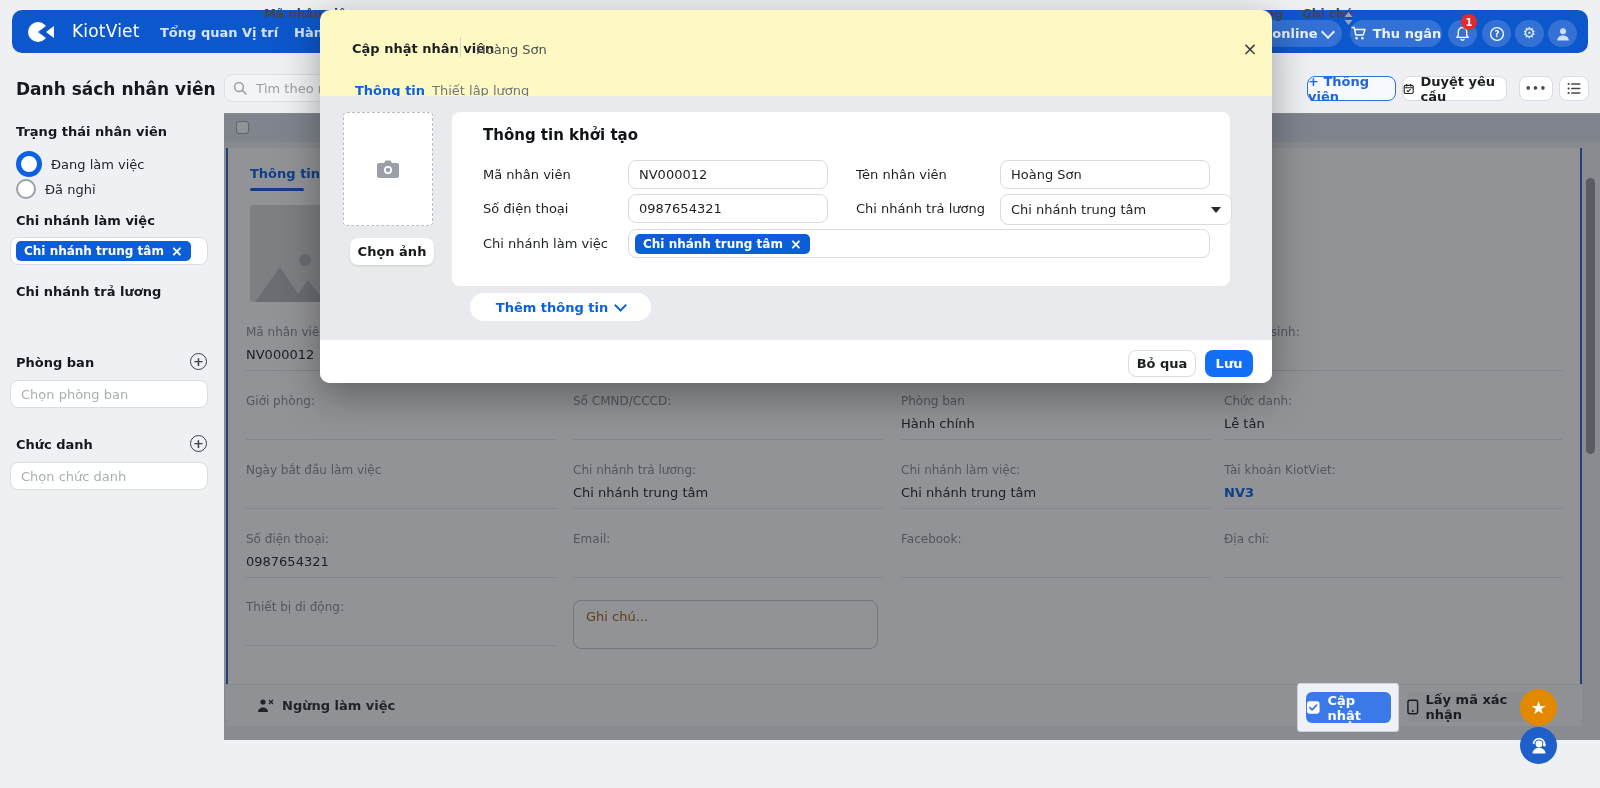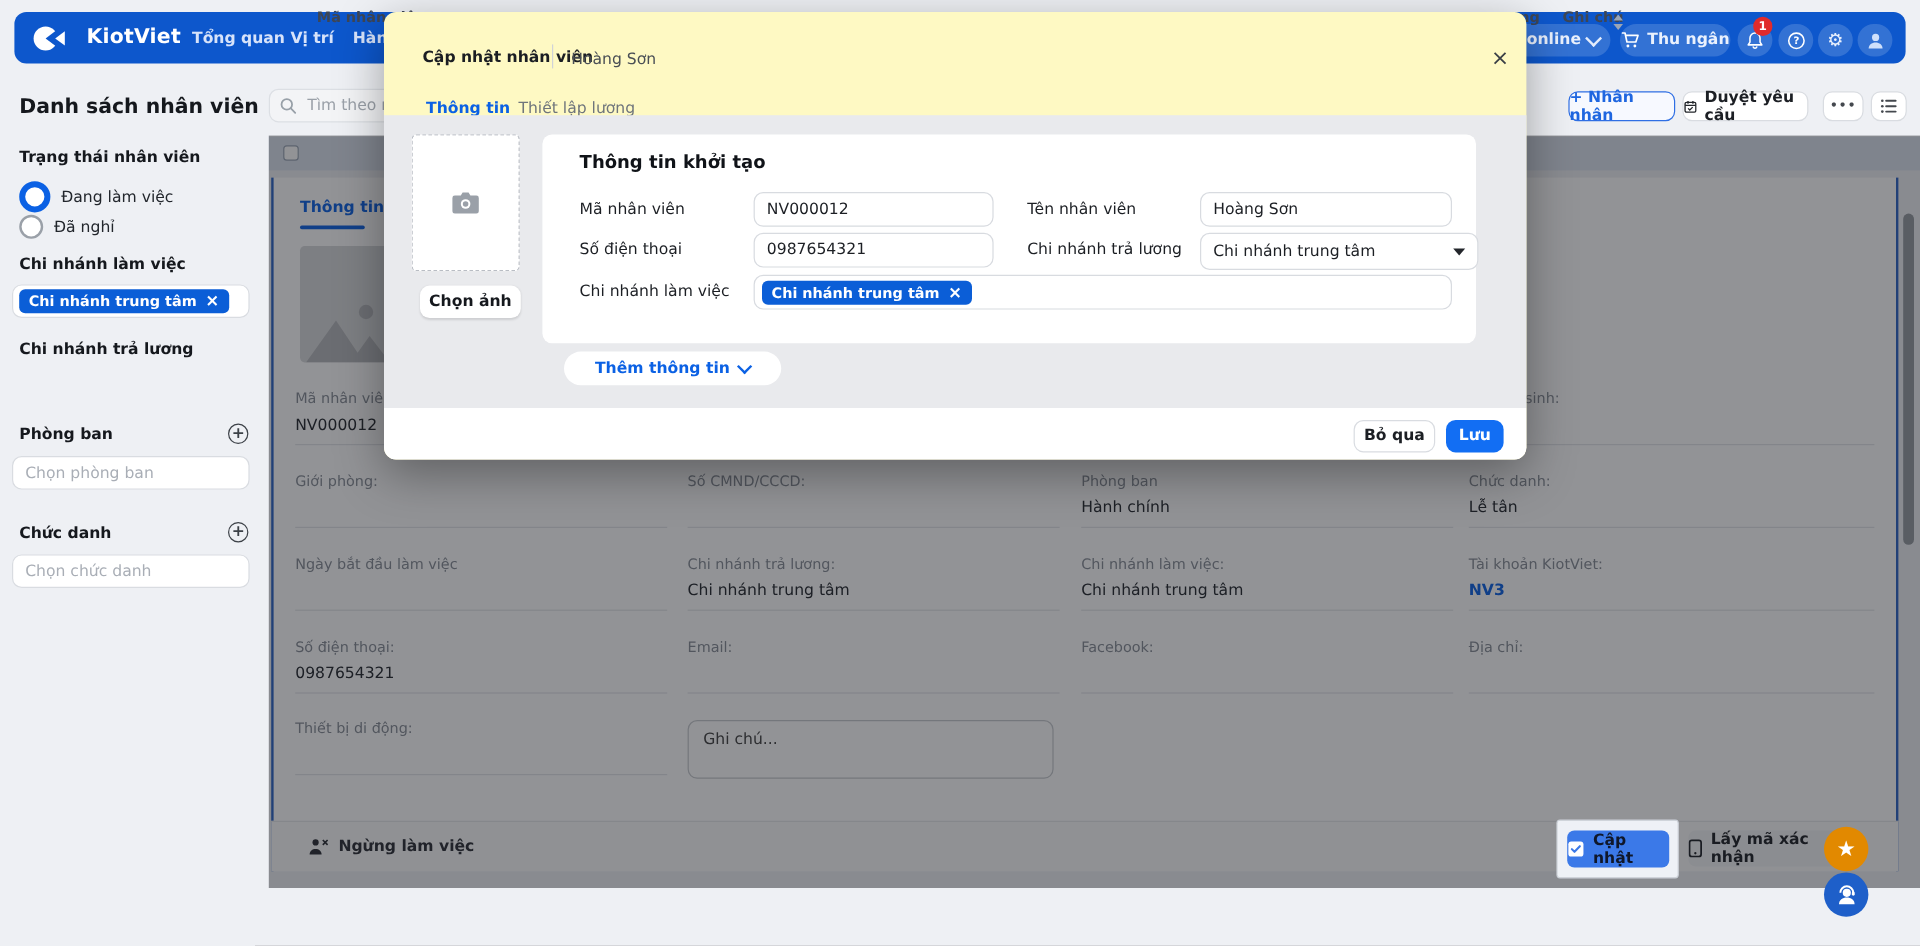--- a/index.html
+++ b/index.html
@@ -1,21 +1,21 @@
 <!DOCTYPE html>
 <html><head>
 <meta charset="utf-8">
 <style>
   html,body{margin:0;padding:0;}
   body{font-family:"DejaVu Sans","Liberation Sans",sans-serif;background:#eef0f4;}
   #stage{position:relative;width:1600px;height:788px;overflow:hidden;background:#eef0f4;}
   .abs{position:absolute;box-sizing:border-box;}
   
   .navbar{left:12px;top:10px;width:1576px;height:43px;background:#0d57cc;border-radius:10px;}
-  .brand{left:60px;top:11px;color:#fff;font-size:17px;font-weight:bold;letter-spacing:.2px;}
+  .brand{left:60px;top:11px;color:#fff;font-size:17px;font-weight:normal;letter-spacing:.2px;}
   .navitem{top:15px;color:#d7e3fa;font-size:13px;font-weight:bold;}
   .navpill{top:20px;height:27px;background:rgba(255,255,255,.16);border-radius:14px;color:#eaf1fd;
            display:flex;align-items:center;justify-content:center;font-size:13px;font-weight:bold;gap:6px;}
   .badge{left:1461px;top:14px;width:16px;height:16px;background:#e02b2b;border-radius:50%;
          color:#fff;font-size:10px;font-weight:bold;display:flex;align-items:center;justify-content:center;z-index:3;}
   .chev{width:8px;height:8px;border-right:2px solid #e3ecfb;border-bottom:2px solid #e3ecfb;
         transform:rotate(45deg);margin-top:-4px;}
   
   .pagetitle{left:16px;top:79px;font-size:17px;font-weight:bold;color:#15181d;}
   .search{left:224px;top:74px;width:322px;height:28px;background:#f3f4f6;border:1px solid #dcdfe4;
@@ -47,30 +47,30 @@
   .dtab{left:250px;top:166px;font-size:13px;font-weight:bold;color:#0b61e4;}
   .dtabline{left:250px;top:188px;width:54px;height:3px;background:#0b61e4;border-radius:2px;}
   .photoph{left:250px;top:205px;width:75px;height:97px;background:#d8d9db;border-radius:4px;
            display:flex;align-items:flex-end;justify-content:center;overflow:hidden;}
   .dlabel{font-size:12px;color:#878d96;white-space:nowrap;}
   .dvalue{font-size:13px;color:#22262c;margin-top:8px;white-space:nowrap;}
   .dvalue.link{color:#0b61e4;font-weight:bold;}
   .drule{height:1px;background:#e3e5e8;margin-top:auto;}
   .dcell{display:flex;flex-direction:column;height:46px;}
   .notebox{left:573px;top:600px;width:305px;height:49px;border:1px solid #c7cace;border-radius:8px;
-           font-size:13px;color:#404040;padding:8px 12px;}
+           font-size:13px;color:#a16207;padding:8px 12px;}
   .botbar{left:226px;top:684px;width:1356px;height:42px;background:#fbfbfc;border-top:1px solid #e7e8ea;}
   .getcode{left:1407px;top:692px;width:137px;height:30px;background:#f2f3f5;border-radius:6px;
            display:flex;align-items:center;justify-content:center;gap:7px;font-size:13px;font-weight:bold;color:#1c1f24;}
   .scrollthumb{left:1586px;top:178px;width:9px;height:276px;background:#595d63;border-radius:5px;z-index:25;}
   .dim{left:224px;top:113px;width:1376px;height:627px;background:rgba(23,26,31,.47);z-index:20;}
   
   .hl{left:1297px;top:683px;width:102px;height:49px;background:#eef1f6;border:1px solid #cdd2d9;border-radius:3px;z-index:30;}
   .updbtn{left:1306px;top:692px;width:85px;height:31px;background:#3b79e8;border-radius:6px;z-index:31;
-          display:flex;align-items:center;justify-content:center;gap:7px;color:#0f172a;font-size:13px;font-weight:bold;}
+          display:flex;align-items:center;justify-content:center;gap:7px;color:#ffffff;font-size:13px;font-weight:bold;}
   .fab{width:37px;height:37px;border-radius:50%;z-index:40;display:flex;align-items:center;justify-content:center;}
   
   .modal{left:320px;top:10px;width:952px;height:373px;background:#fef9c3;border-radius:10px;z-index:50;
          box-shadow:0 12px 40px rgba(0,0,0,.35);}
   .mtitle{left:32px;top:31px;font-size:13px;font-weight:bold;color:#1b1e23;}
   .msep{left:140px;top:27px;width:1px;height:20px;background:#d0d3d8;}
   .msub{left:156px;top:32px;font-size:13px;color:#4a4f55;}
   .mclose{left:918px;top:27px;width:24px;height:24px;font-size:18px;color:#3a3f45;text-align:center;line-height:24px;cursor:pointer;}
   .mtab{top:73px;font-size:13px;font-weight:bold;}
   .mtab.on{color:#0b61e4;}
@@ -154,21 +154,21 @@
   </div>
 
   <div class="abs pagetitle">Danh sách nhân viên</div>
   <div class="abs search">
     <svg width="14" height="14" viewBox="0 0 14 14">
       <circle cx="6" cy="6" r="4.4" fill="none" stroke="#98a0a8" stroke-width="1.5"></circle>
       <path d="M9.4 9.4 L13 13" stroke="#98a0a8" stroke-width="1.5" stroke-linecap="round"></path>
     </svg>
     <input placeholder="Tìm theo mã" style="">
   </div>
-  <div class="abs hbtn blue" style="left:1307px;width:89px">+ Nhân nhân</div>
+  <div class="abs hbtn blue" style="left:1307px;width:89px">+ Thông viên</div>
   <div class="abs hbtn" style="left:1402px;width:105px">
     <svg width="14" height="14" viewBox="0 0 14 14">
       <rect x="1.5" y="2.5" width="11" height="10" rx="1.5" fill="none" stroke="#23262b" stroke-width="1.4"></rect>
       <path d="M1.5 5.5h11M4.5 1v3M9.5 1v3" stroke="#23262b" stroke-width="1.4"></path>
       <path d="M4.6 8.6l1.7 1.7 3-3" stroke="#23262b" stroke-width="1.3" fill="none"></path>
     </svg>
     <span>Duyệt yêu cầu</span>
   </div>
   <div class="abs hbtn" style="left:1519px;width:34px;font-size:10px;letter-spacing:1px;color:#44484e">•••</div>
   <div class="abs hbtn" style="left:1559px;width:30px">

